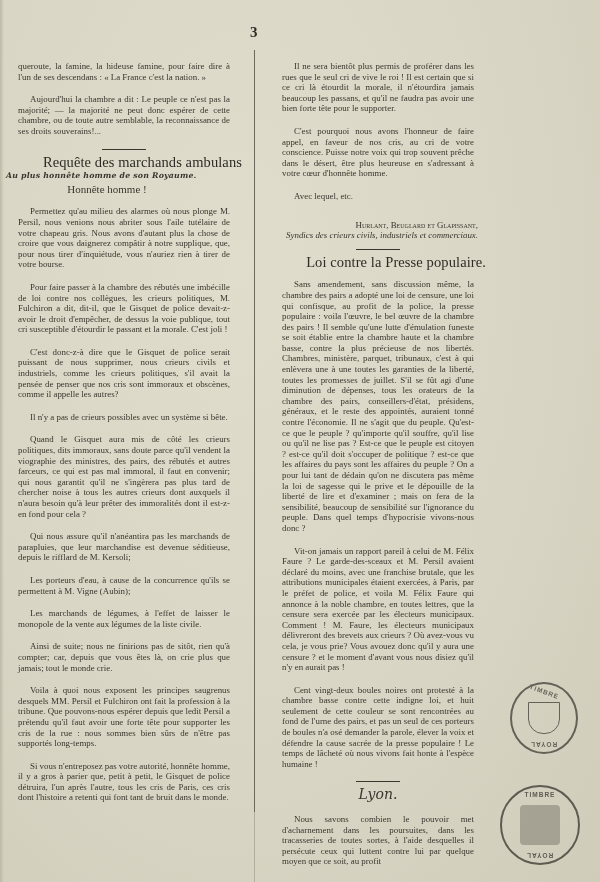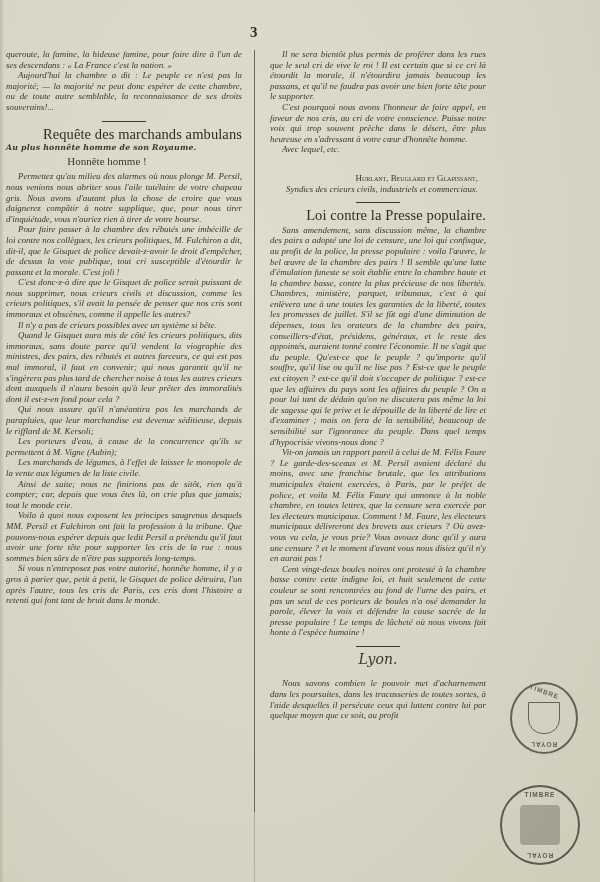--- a/index.html
+++ b/index.html
@@ -21,21 +21,21 @@
     position: absolute; top: 49px; font-size: 8.9px; line-height: 10.6px; text-align: justify;
   }
   .col-left { left: 6px; width: 236px; }
   .col-right { left: 270px; width: 216px; }
   .col-divider {
     position: absolute; left: 254px; top: 50px; width: 1px; height: 762px; background: #6d685c;
   }
   .col-divider-bottom {
     position: absolute; left: 254px; top: 812px; width: 1px; height: 70px; background: #b3ae9e;
   }
-  p { margin: 0; text-indent: 12px; font-style: italic; }
+  p { margin: 12px; text-indent: 12px; }
   p.noindent { text-indent: 0; }
   .rule-short {
     width: 44px; height: 1px; background: #3a362e; margin: 8px auto 7px;
   }
   h2 {
     margin: 0 0 4px 0; text-align: right; font-size: 14.5px; font-weight: normal; color: #2e2b25;
     letter-spacing: 0.1px;
   }
   .dedication {
     text-align: left; font-size: 7.8px; font-style: italic; font-weight: bold; margin: 3px 0 1px;
@@ -88,21 +88,21 @@
     <p>Aujourd'hui la chambre a dit : Le peuple ce n'est pas la majorité; — la majorité ne peut donc espérer de cette chambre, ou de toute autre semblable, la reconnaissance de ses droits souverains!...</p>
 
     <div class="rule-short"></div>
 
     <h2>Requête des marchands ambulans</h2>
     <div class="dedication">Au plus honnête homme de son Royaume.</div>
     <div class="salute">Honnête homme !</div>
 
     <p>Permettez qu'au milieu des alarmes où nous plonge M. Persil, nous venions nous abriter sous l'aile tutélaire de votre chapeau gris. Nous avons d'autant plus la chose de croire que vous daignerez compâtir à notre supplique, que, pour nous tirer d'inquiétude, vous n'auriez rien à tirer de votre bourse.</p>
     <p>Pour faire passer à la chambre des rébutés une imbécille de loi contre nos collègues, les crieurs politiques, M. Fulchiron a dit, dit-il, que le Gisquet de police devait-z-avoir le droit d'empêcher, de dessus la voie publique, tout cri susceptible d'étourdir le passant et la morale. C'est joli !</p>
-    <p>C'est donc-z-à dire que le Gisquet de police serait puissant de nous supprimer, nous crieurs civils et discussion, comme les crieurs politiques, s'il avait la pensée de penser que nos cris sont immoraux et obscènes, comme il appelle les autres?</p>
+    <p>C'est donc-z-à dire que le Gisquet de police serait puissant de nous supprimer, nous crieurs civils et industriels, comme les crieurs politiques, s'il avait la pensée de penser que nos cris sont immoraux et obscènes, comme il appelle les autres?</p>
     <p>Il n'y a pas de crieurs possibles avec un système si bête.</p>
     <p>Quand le Gisquet aura mis de côté les crieurs politiques, dits immoraux, sans doute parce qu'il vendent la viographie des ministres, des pairs, des rébutés et autres farceurs, ce qui est pas mal immoral, il faut en convenir; qui nous garantit qu'il ne s'ingèrera pas plus tard de chercher noise à tous les autres crieurs dont auxquels il n'aura besoin qu'à leur prêter des immoralités dont il est-z-en fond pour cela ?</p>
     <p>Qui nous assure qu'il n'anéantira pas les marchands de parapluies, que leur marchandise est devenue séditieuse, depuis le rifflard de M. Kersoli;</p>
     <p>Les porteurs d'eau, à cause de la concurrence qu'ils se permettent à M. Vigne (Aubin);</p>
     <p>Les marchands de légumes, à l'effet de laisser le monopole de la vente aux légumes de la liste civile.</p>
     <p>Ainsi de suite; nous ne finirions pas de sitôt, rien qu'à compter; car, depuis que vous êtes là, on crie plus que jamais; tout le monde crie.</p>
     <p>Voila à quoi nous exposent les principes saugrenus desquels MM. Persil et Fulchiron ont fait la profession à la tribune. Que pouvons-nous espérer depuis que ledit Persil a prétendu qu'il faut avoir une forte tête pour supporter les cris de la rue : nous sommes bien sûrs de n'être pas supportés long-temps.</p>
     <p>Si vous n'entreposez pas votre autorité, honnête homme, il y a gros à parier que, petit à petit, le Gisquet de police détruira, l'un après l'autre, tous les cris de Paris, ces cris dont l'histoire a retenti qui font tant de bruit dans le monde.</p>
   </div>
 

